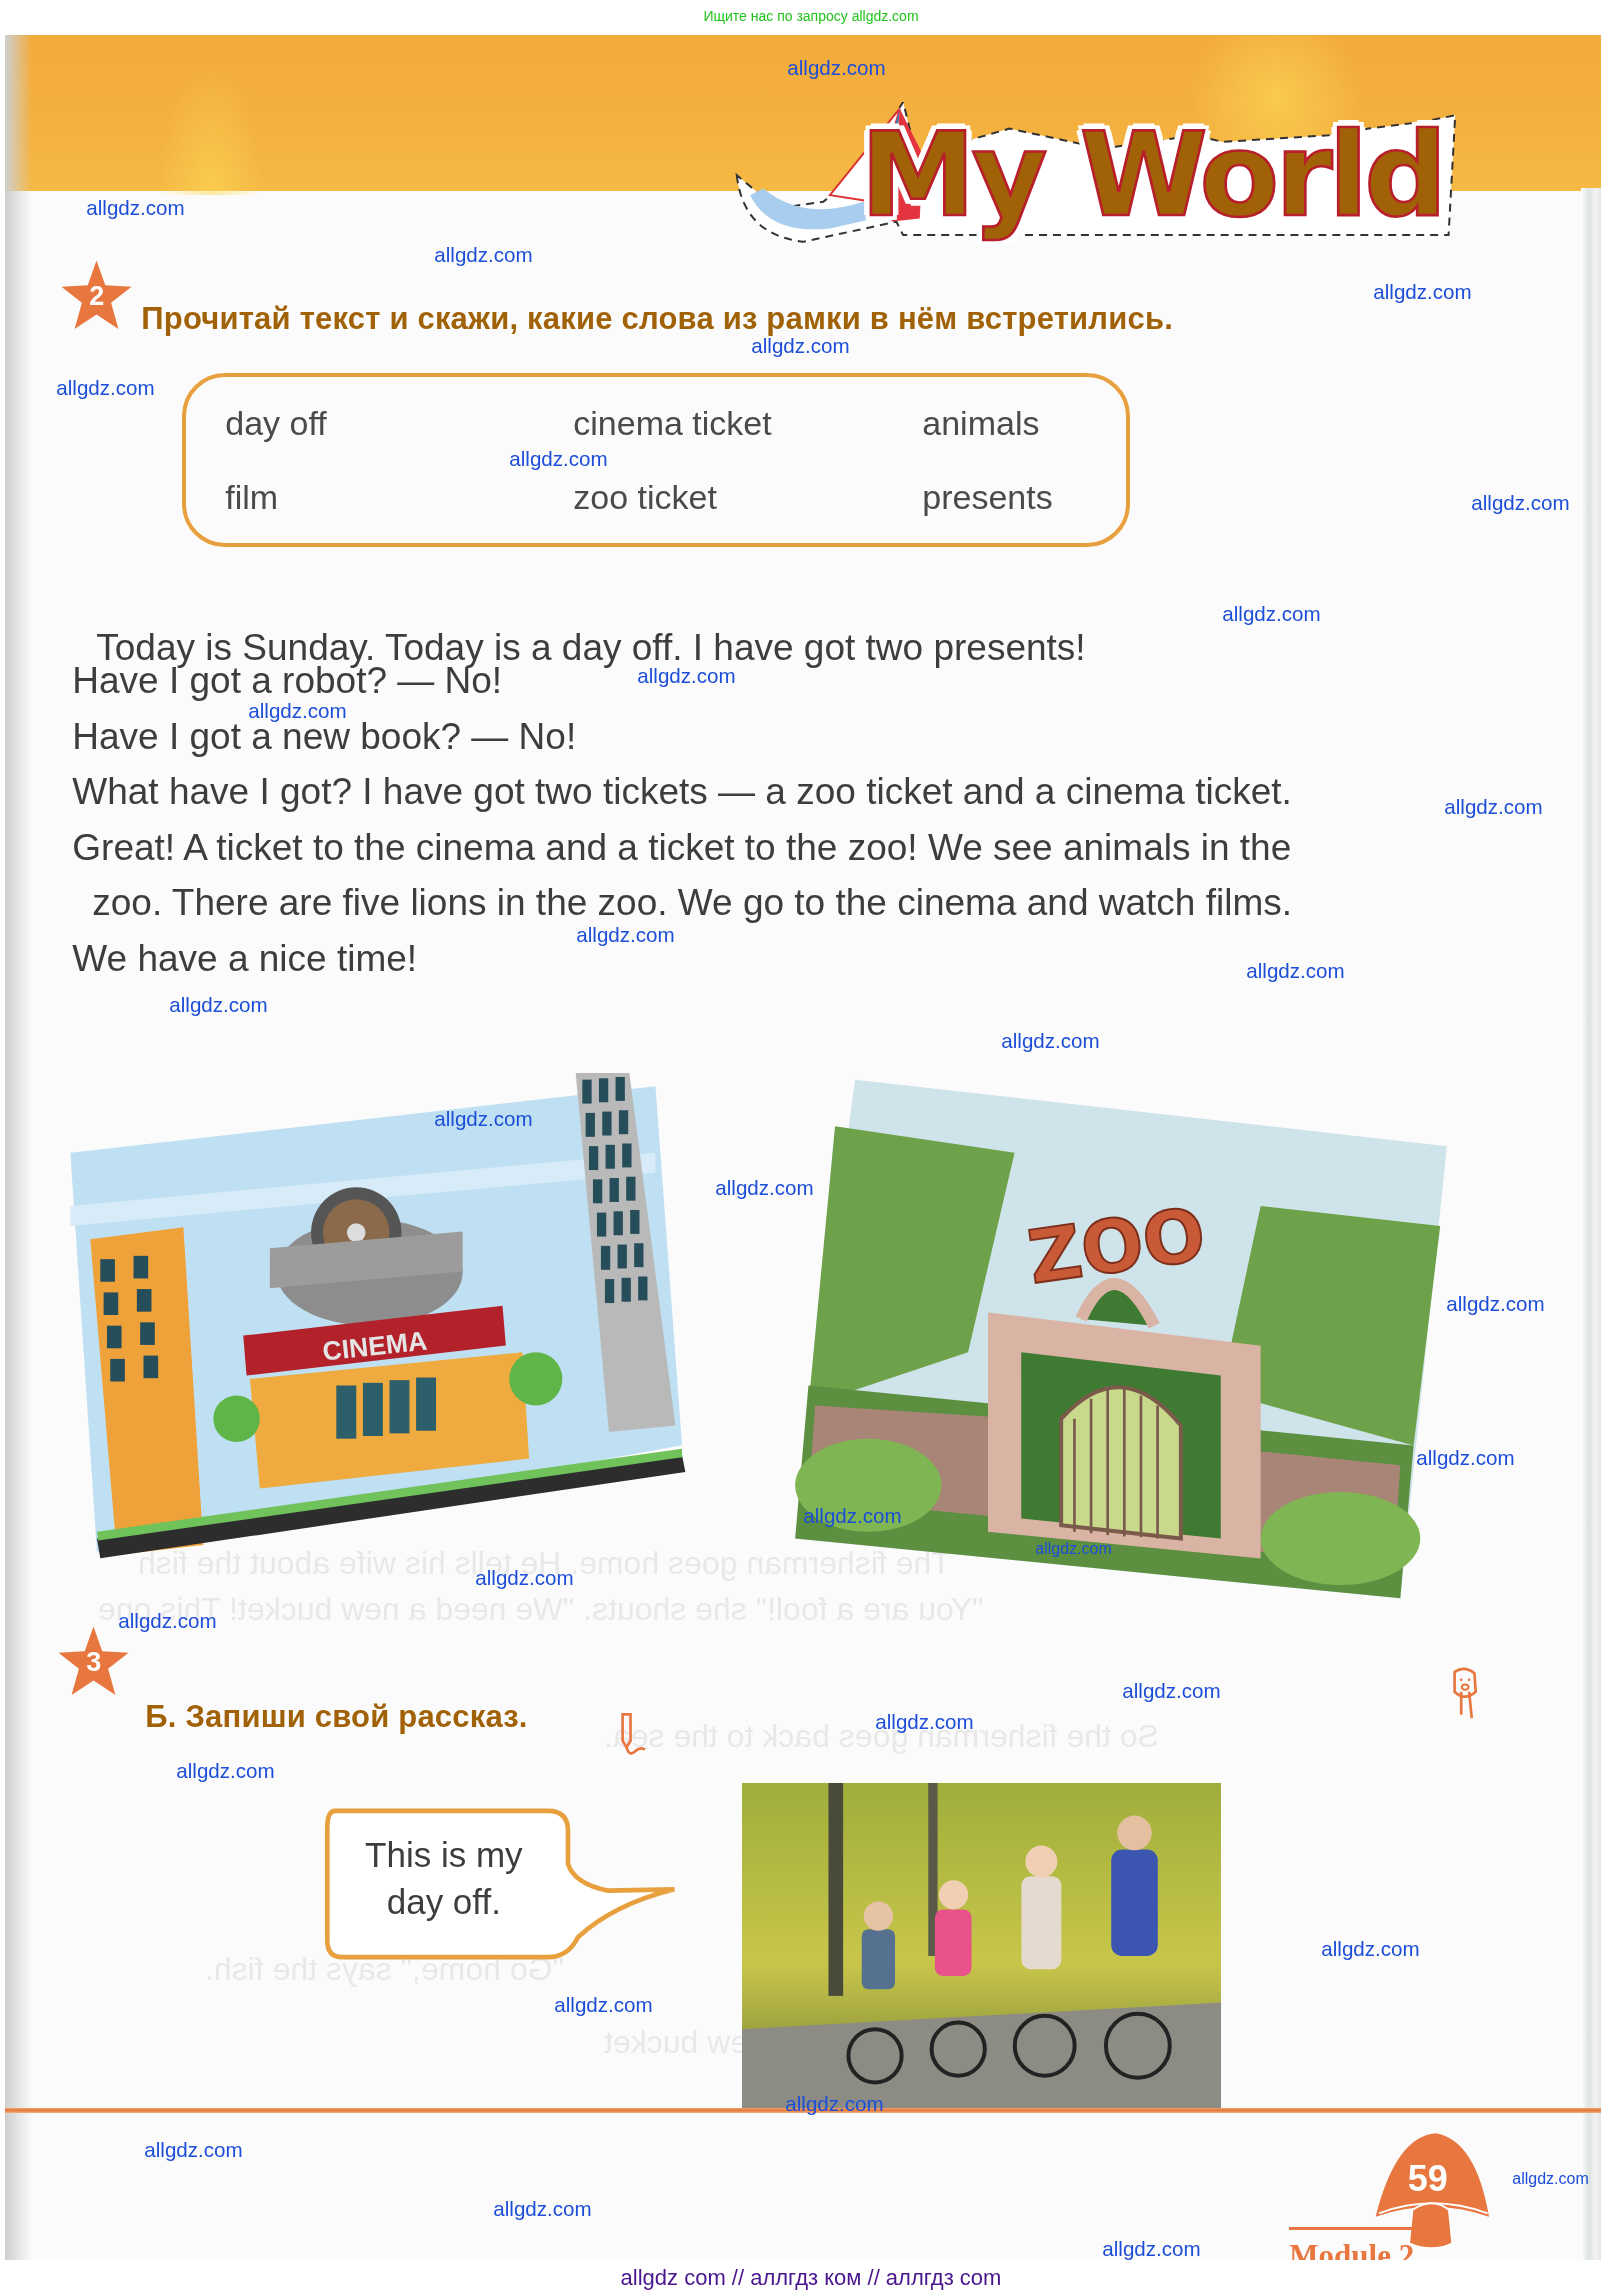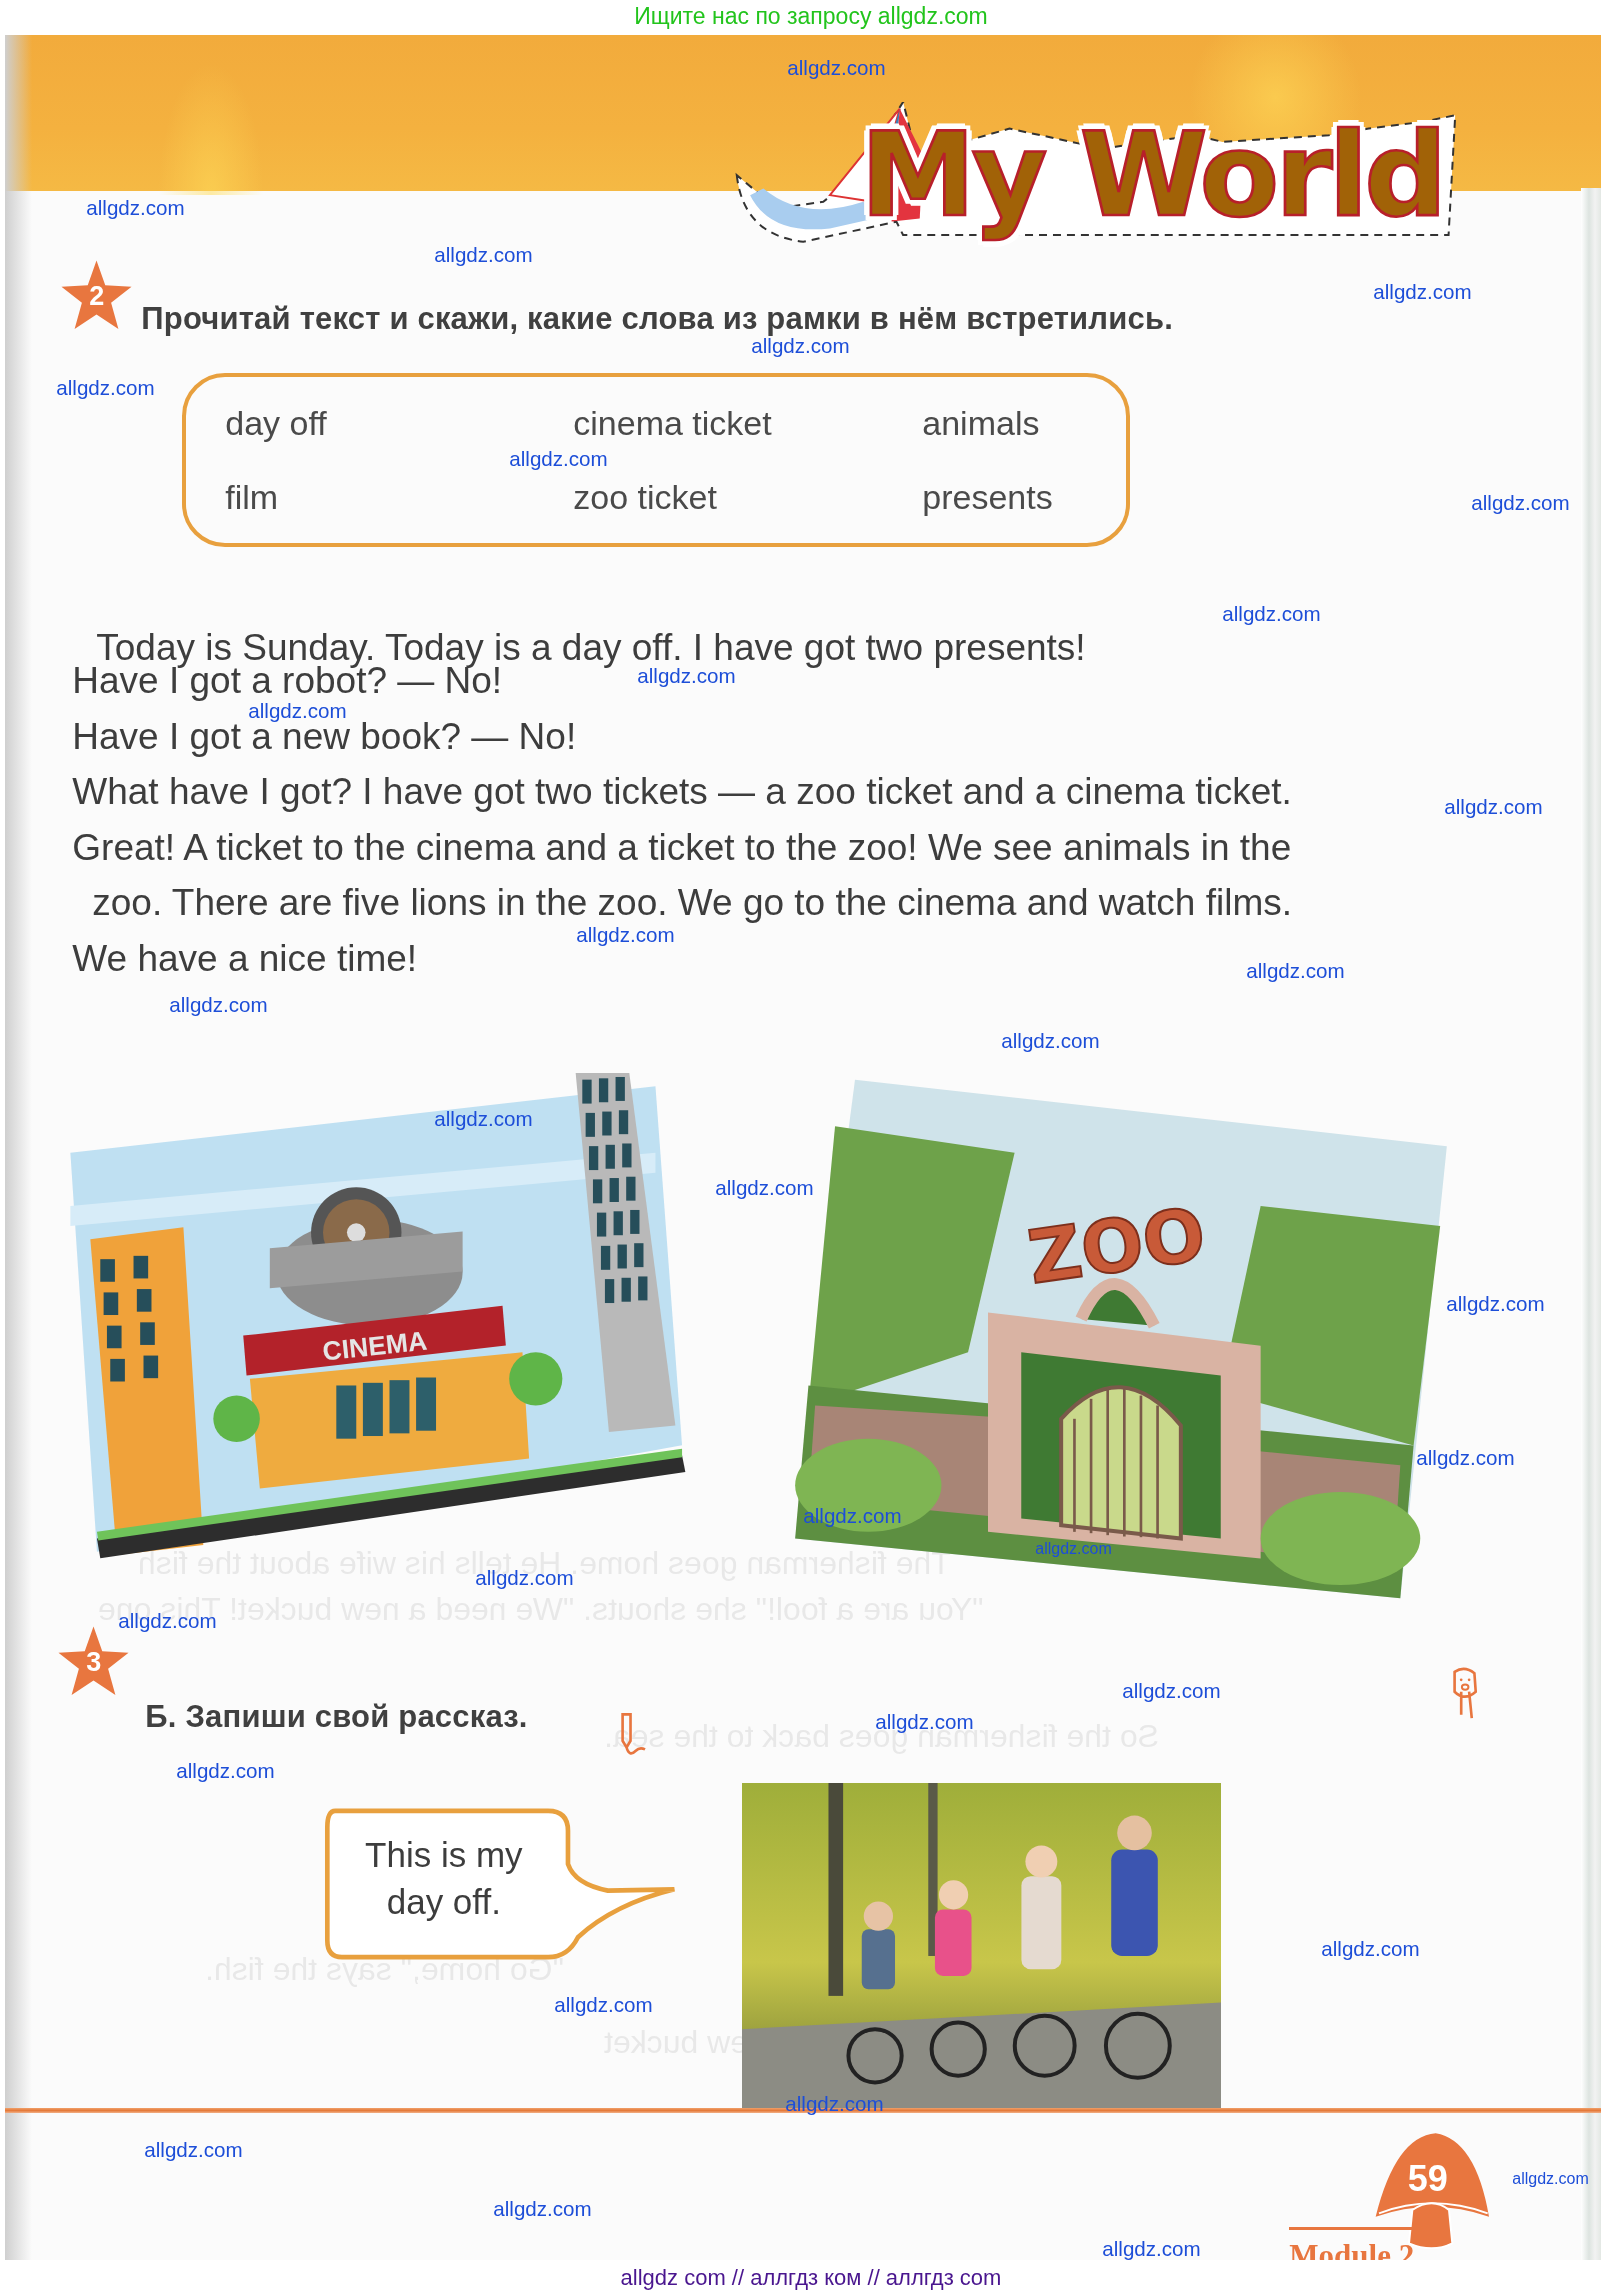--- a/index.html
+++ b/index.html
@@ -4,21 +4,21 @@
 <style>
   html, body { margin:0; padding:0; }
   body {
     width:1622px; height:2295px; position:relative; overflow:hidden;
     background:#ffffff;
     font-family:"Liberation Sans", sans-serif;
     color:#3a3a3a;
   }
   .top-banner {
     position:absolute; left:0; top:0; width:1622px; height:35px;
-    text-align:center; font-size:23px; line-height:33px; color:#22c41c;
+    text-align:center; font-size:14px; line-height:33px; color:#22c41c;
     font-family:"Liberation Sans", sans-serif;
   }
   .page {
     position:absolute; left:5.3px; top:35px; width:1596px; height:2225px;
     background:#fbfbfb; overflow:hidden;
   }
   .page-shadow-left {
     position:absolute; left:0; top:0; width:27px; height:100%;
     background:linear-gradient(to right, #cfcfcf, rgba(255,255,255,0));
   }
@@ -59,21 +59,21 @@
   .star {
     position:absolute; width:73px; height:73px;
   }
   .star svg { width:100%; height:100%; }
   .star .num {
     position:absolute; left:0; top:0; width:100%; height:100%;
     display:flex; align-items:center; justify-content:center;
     color:#fff; font-weight:bold; font-size:27px; padding-top:2.7px; box-sizing:border-box;
   }
   .task-title {
-    position:absolute; font-weight:bold; font-size:31px; color:#404040;
+    position:absolute; font-weight:bold; font-size:31px; color:#a16207;
     white-space:nowrap; letter-spacing:0.2px;
   }
   .word-box {
     position:absolute; left:177px; top:338px; width:948px; height:174px;
     border:4px solid #e8a03e; border-radius:43px; box-sizing:border-box;
   }
   .word-box .w {
     position:absolute; font-size:34px; color:#4a4a4a; white-space:nowrap;
   }
   .reading p {

